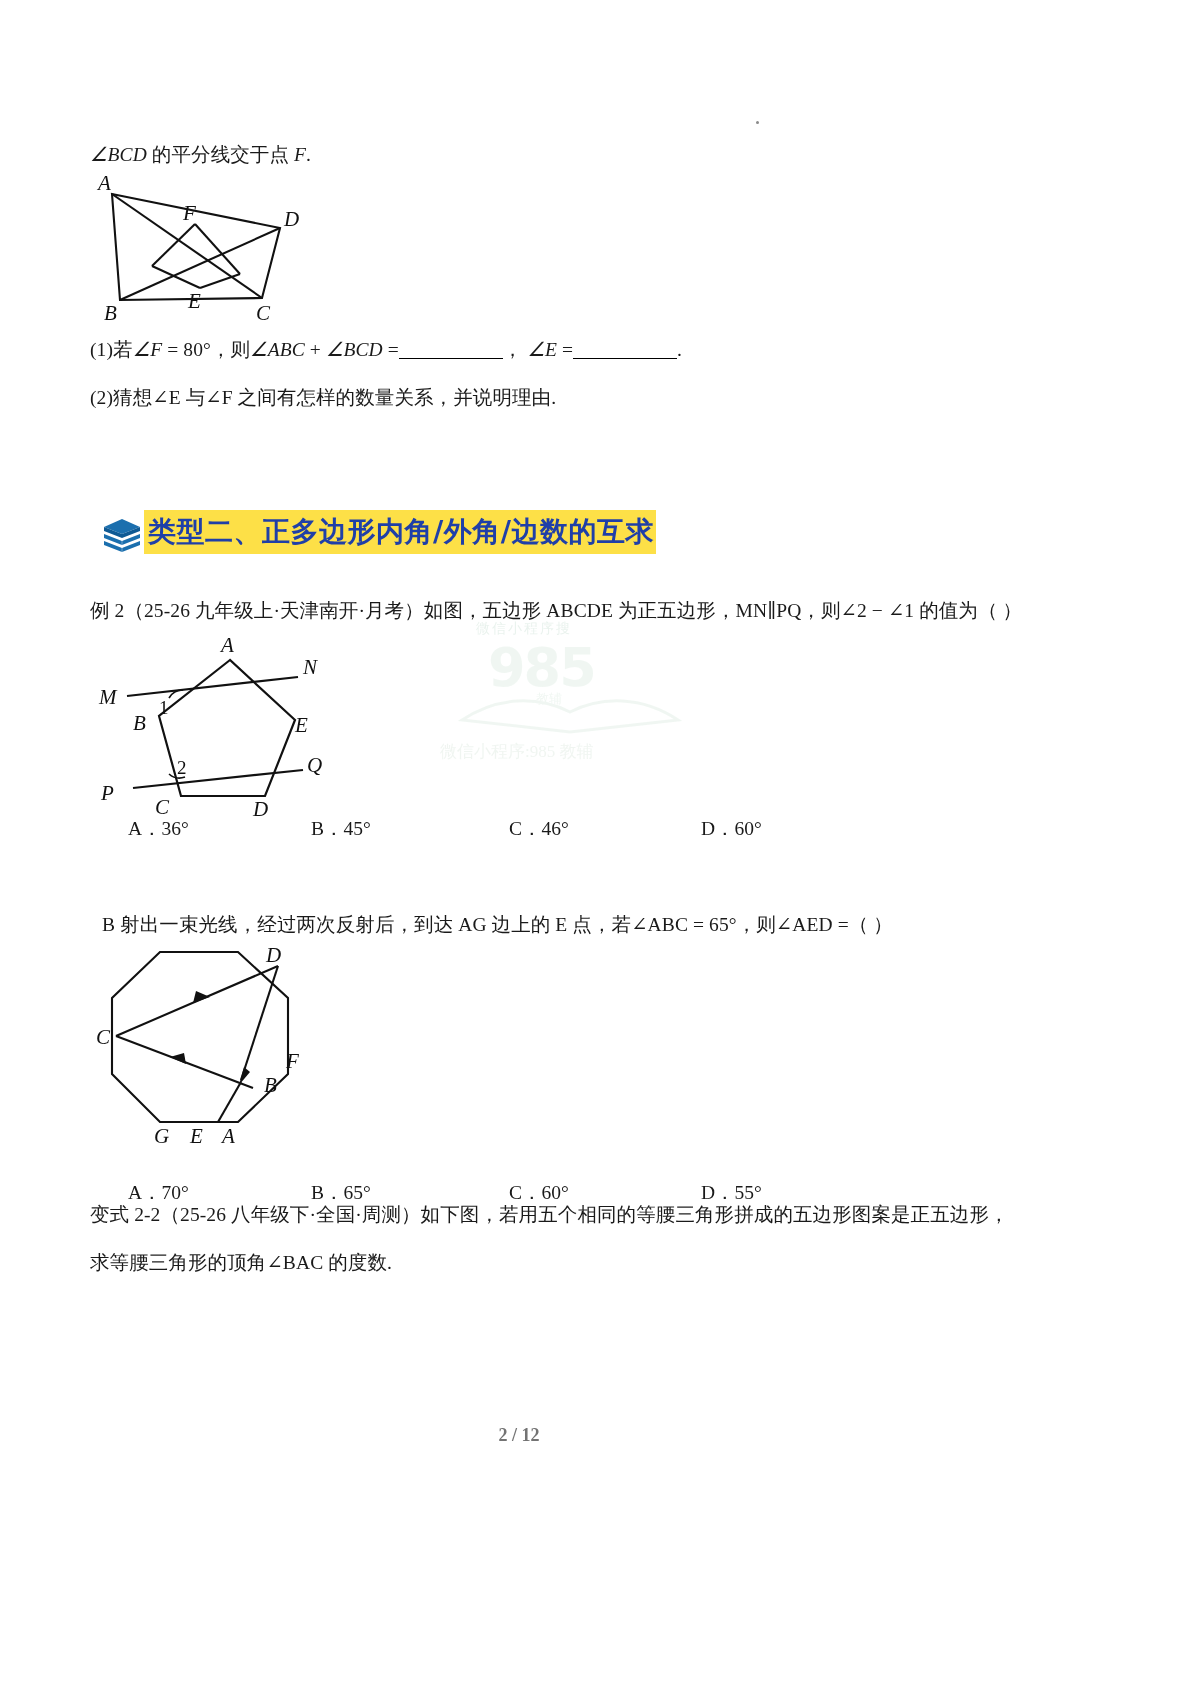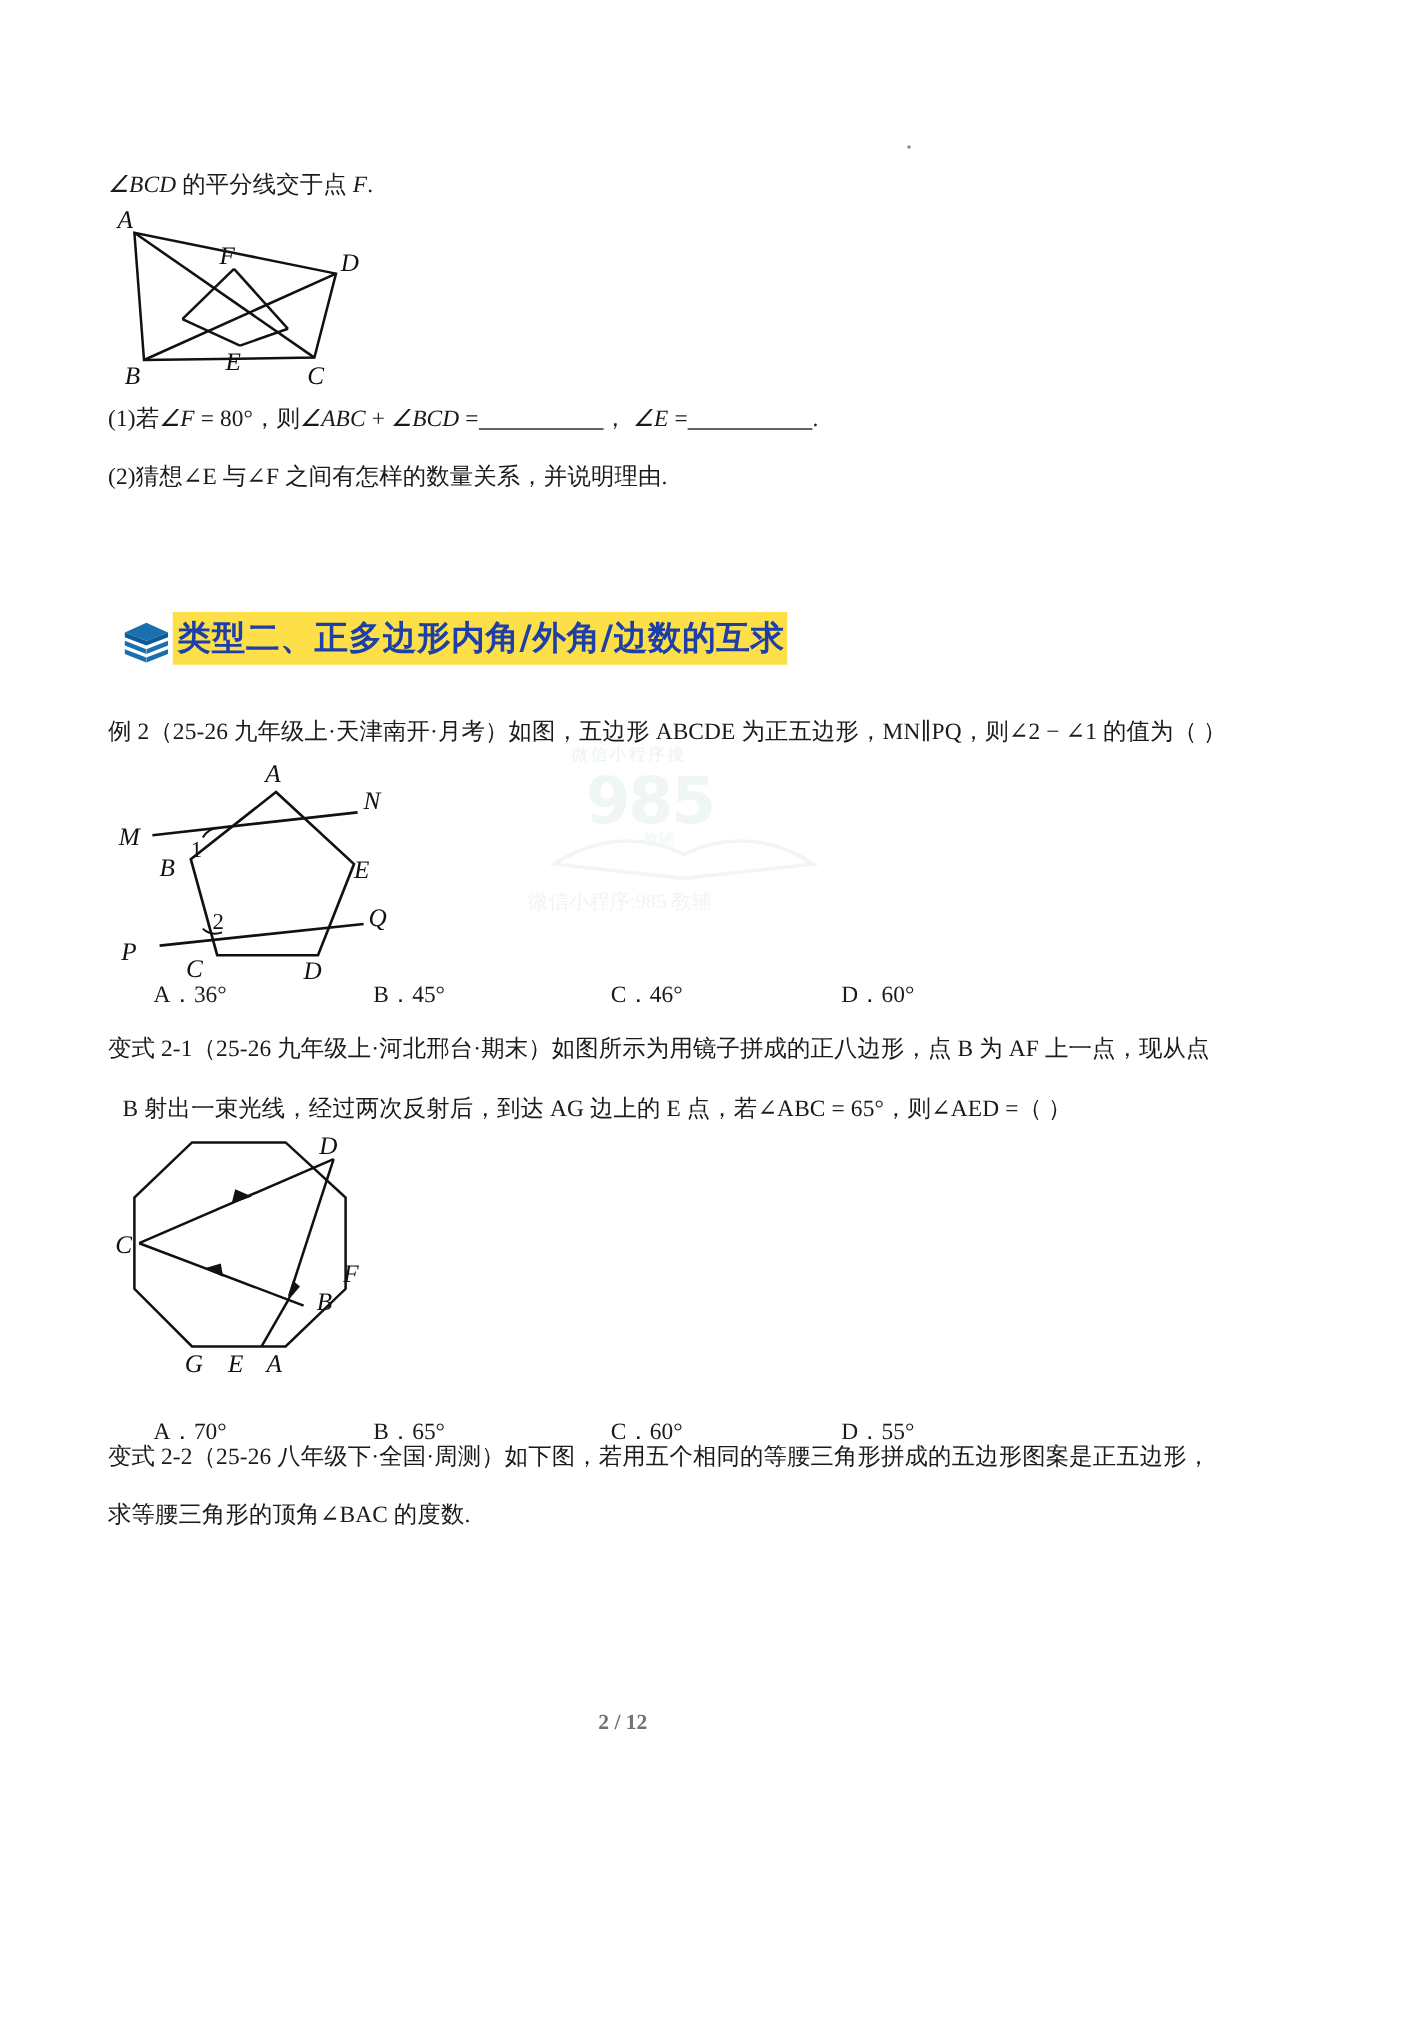--- a/index.html
+++ b/index.html
@@ -247,21 +247,20 @@
       <text class="fig-label" x="212" y="148">Q</text>
       <text class="fig-label-sm" x="64" y="90">1</text>
       <text class="fig-label-sm" x="82" y="150">2</text>
     </svg>
   </div>
 
   <div class="opt-row" style="left:128px; top:815px;">
     <span class="opt" style="width:183px;"><span>A．</span><span>36°</span></span><span class="opt" style="width:198px;"><span>B．</span><span>45°</span></span><span class="opt" style="width:192px;"><span>C．</span><span>46°</span></span><span class="opt"><span>D．</span><span>60°</span></span>
   </div>
 
-  <div class="line" style="left:90px; top:860px;">变式 2-1（25-26 九年级上·河北邢台·期末）如图所示为用镜子拼成的正八边形，点 B 为 AF 上一点，现从点</div>
   <div class="line" style="left:90px; top:910px;margin-left:12px;">B 射出一束光线，经过两次反射后，到达 AG 边上的 E 点，若∠ABC = 65°，则∠AED =（    ）</div>
 
   <div style="position:absolute; left:98px; top:940px; width:250px; height:200px;">
     <svg width="250" height="200" viewBox="0 0 250 200">
 
       <polygon points="62,12 140,12 190,58 190,134 140,182 62,182 14,134 14,58" fill="none" stroke="#111" stroke-width="2.1"></polygon>
 
       <line x1="18" y1="96" x2="180" y2="26" stroke="#111" stroke-width="2.1"></line>
       <polygon points="95,63 112,57 98,51" fill="#111"></polygon>
 

